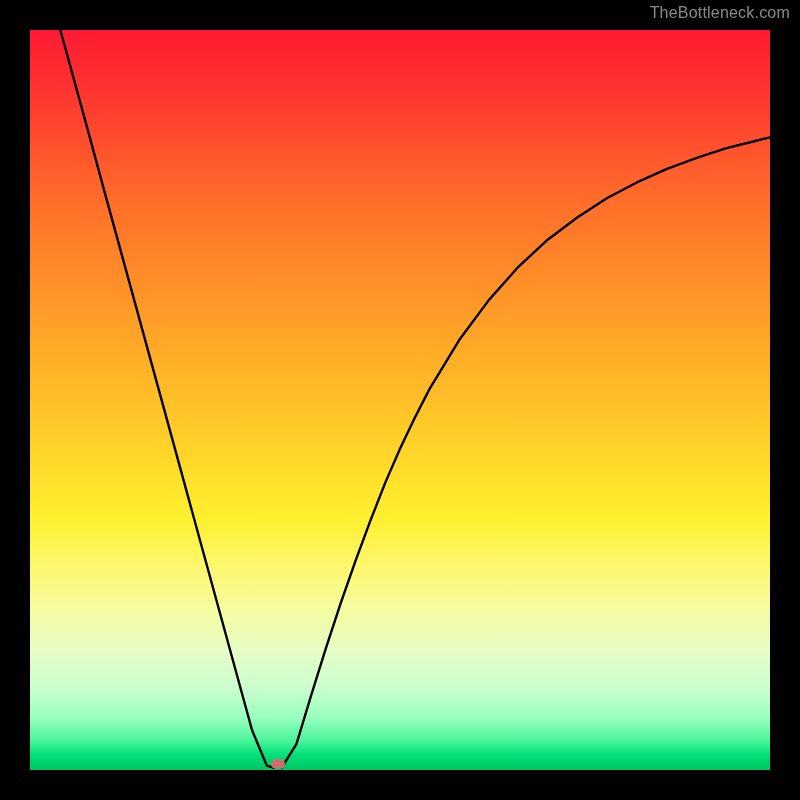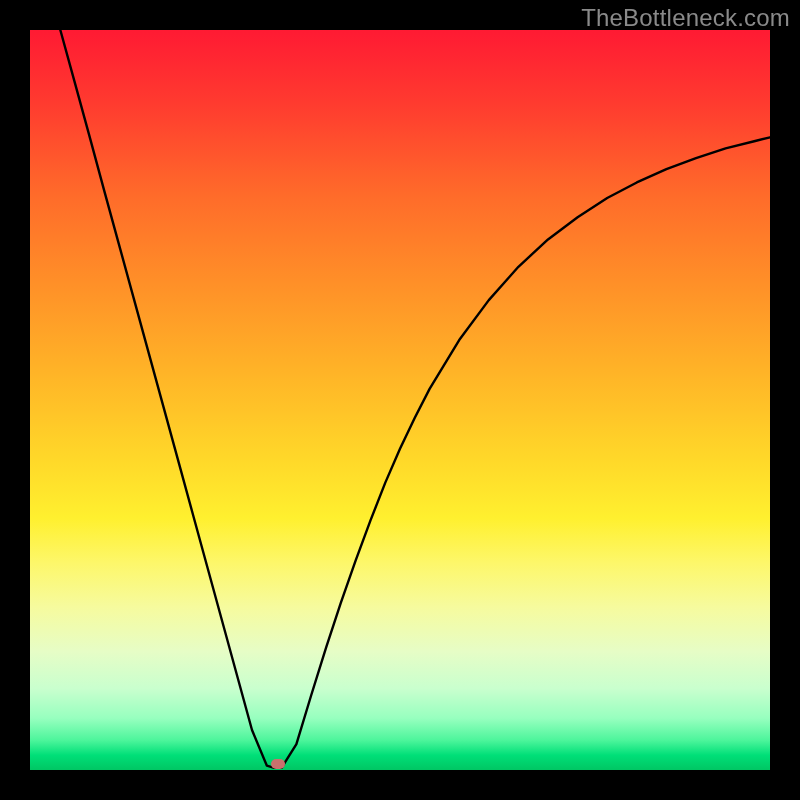--- a/index.html
+++ b/index.html
@@ -39,21 +39,21 @@
       #4cf59b 96%,
       #00df78 98%,
       #00c663 100%
     );
   }
   .watermark {
     position: absolute;
     top: 4px;
     right: 10px;
     color: #8a8a8a;
-    font-size: 24px;
+    font-size: 16px;
     font-weight: 400;
     letter-spacing: 0.2px;
     user-select: none;
   }
   svg.curve {
     position: absolute;
     left: 0;
     top: 0;
     width: 740px;
     height: 740px;

